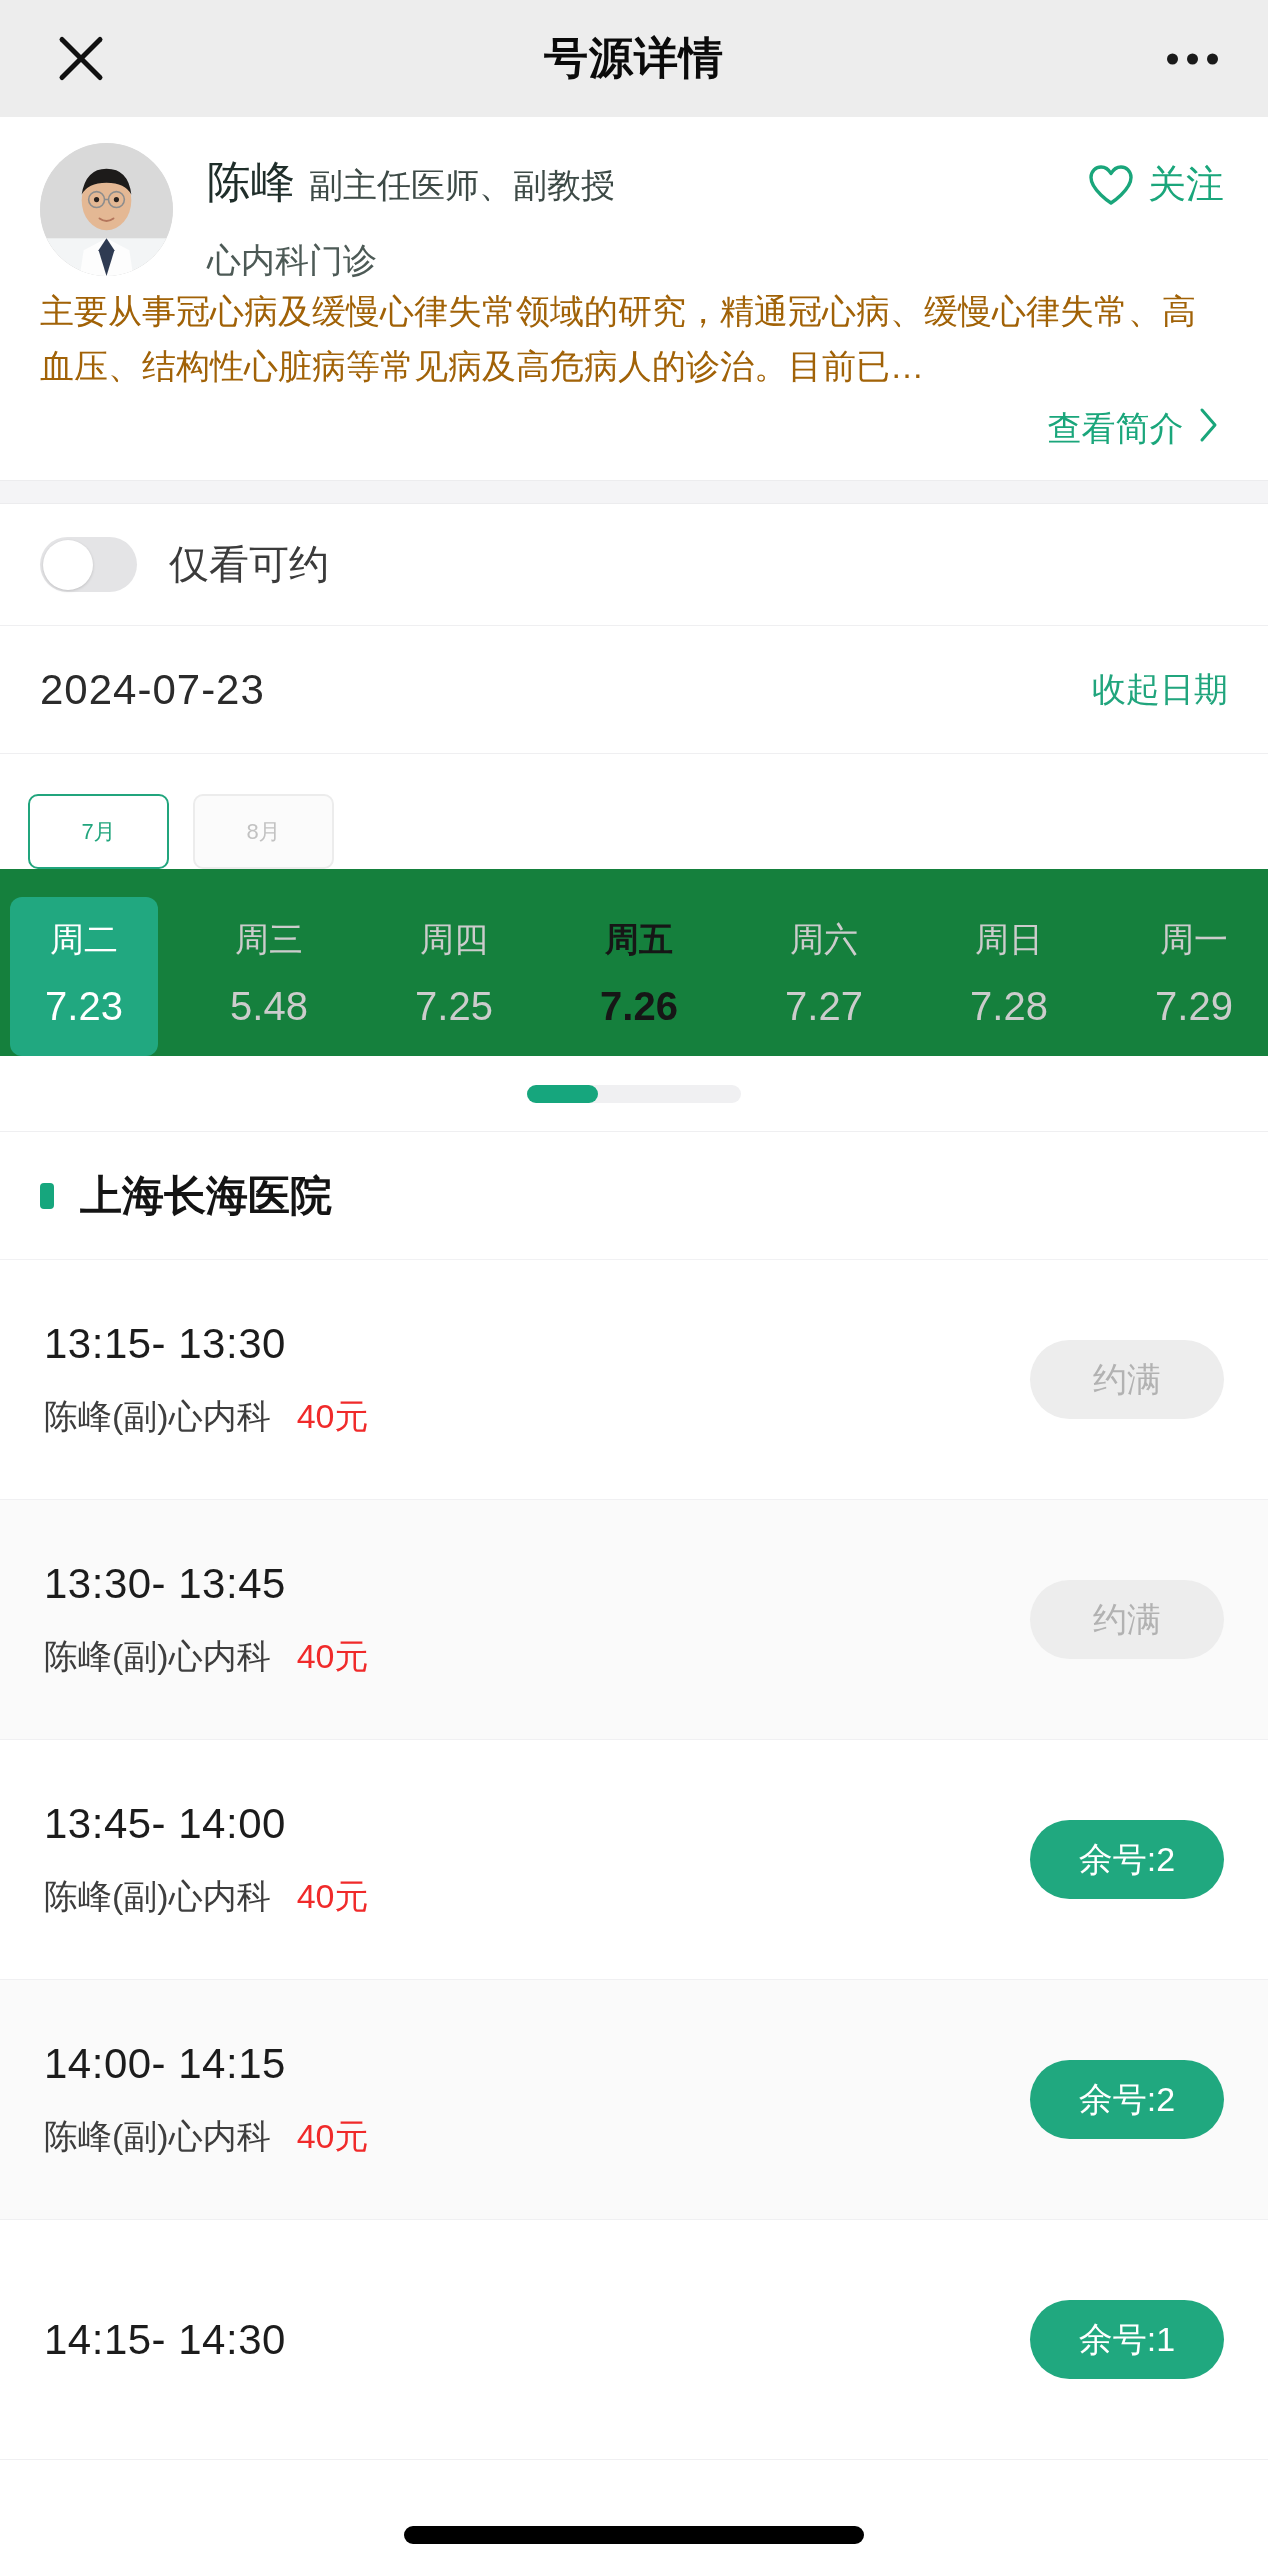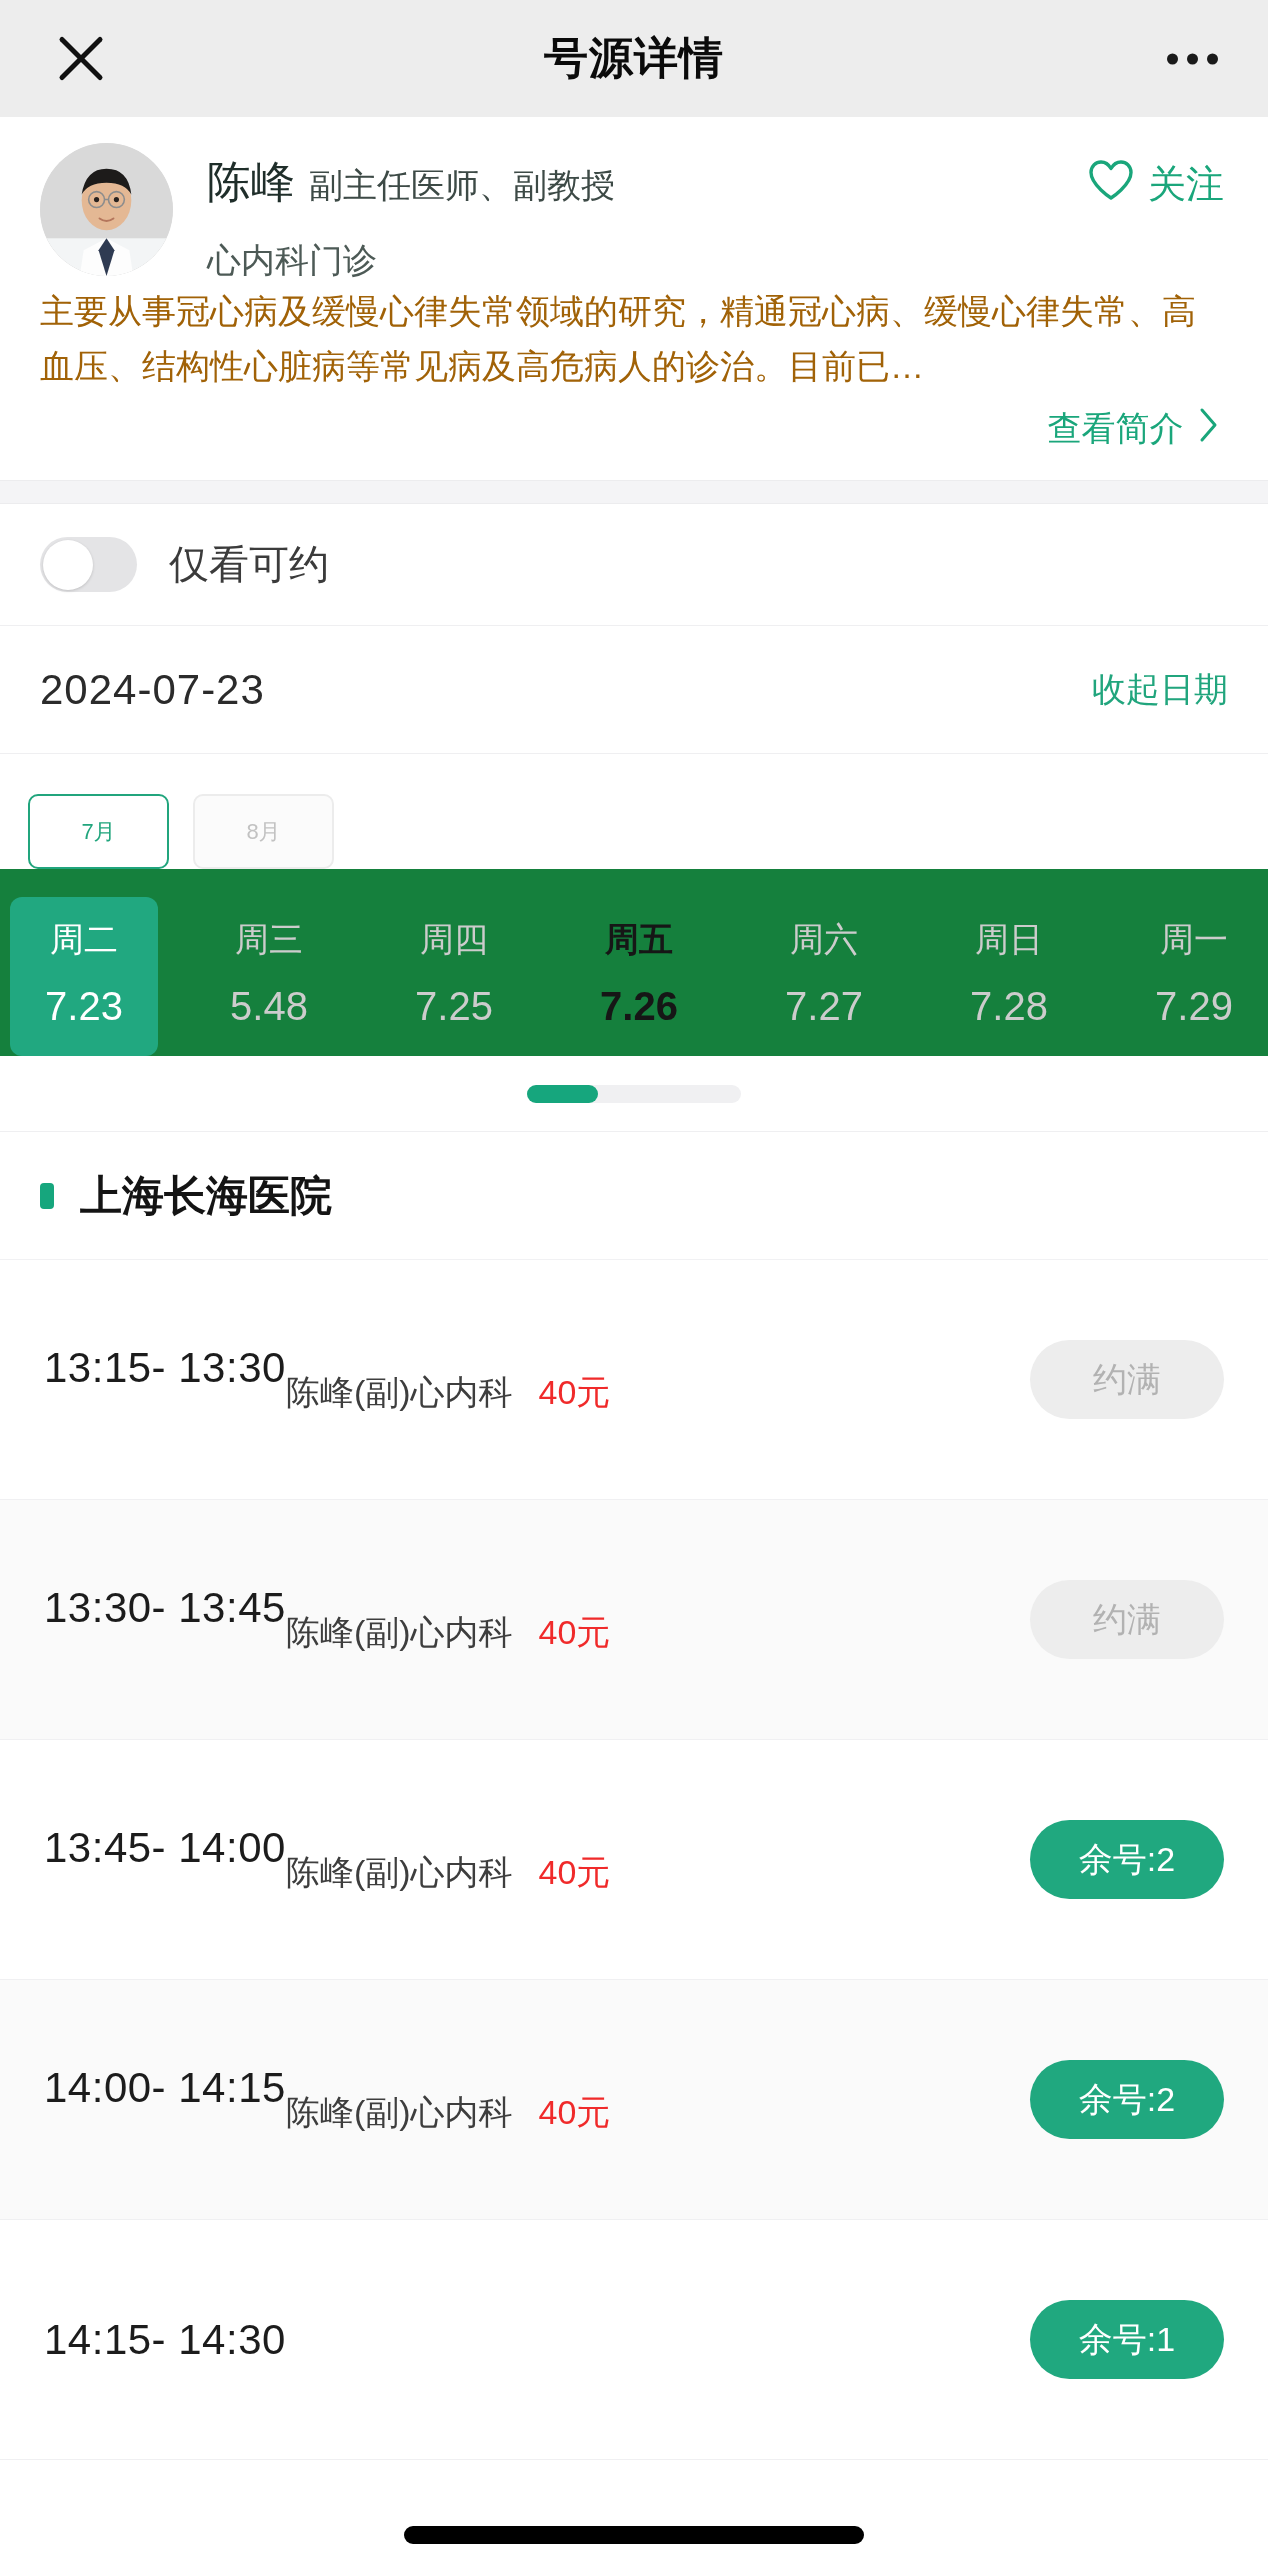--- a/index.html
+++ b/index.html
@@ -113,21 +113,21 @@
   .doctor-dept {
     font-size: 34px;
     color: #4d5a56;
     margin-top: 26px;
   }
   .follow-btn {
     position: absolute;
     right: 44px;
     top: 42px;
     display: flex;
-    align-items: flex-start;
+    align-items: flex-end;
     gap: 14px;
     cursor: pointer;
   }
   .follow-btn .heart { display:block; }
   .follow-label {
     font-size: 38px;
     color: #1aa67b;
   }
 
   .doctor-desc {
@@ -339,21 +339,21 @@
     position: relative;
     display: flex;
     align-items: center;
     justify-content: space-between;
     padding: 40px 44px 40px 44px;
     border-bottom: 1px solid #f0f0f2;
     box-sizing: border-box;
     min-height: 240px;
   }
   .slot.alt { background: #fafafa; }
-  .slot-left { display: flex; flex-direction: row; }
+  .slot-left { display: flex; flex-direction: column; }
   .slot-time {
     font-size: 42px;
     color: #1c1c1c;
     letter-spacing: 0.5px;
   }
   .slot-sub {
     margin-top: 26px;
     display: flex;
     align-items: baseline;
   }

